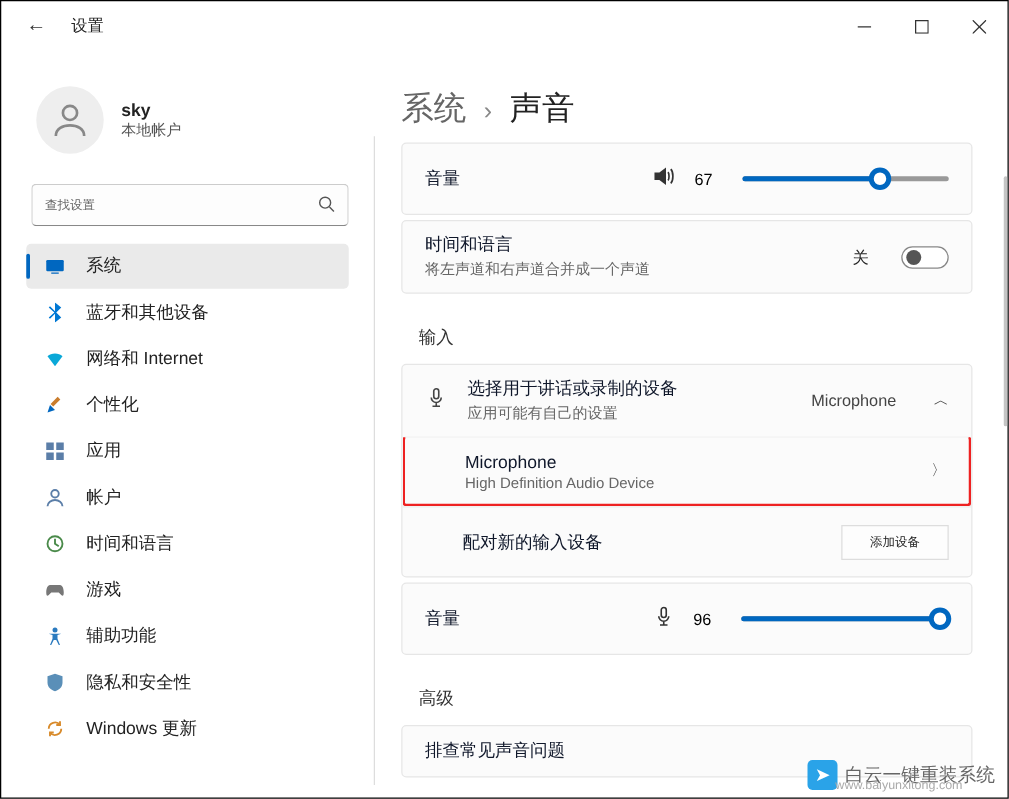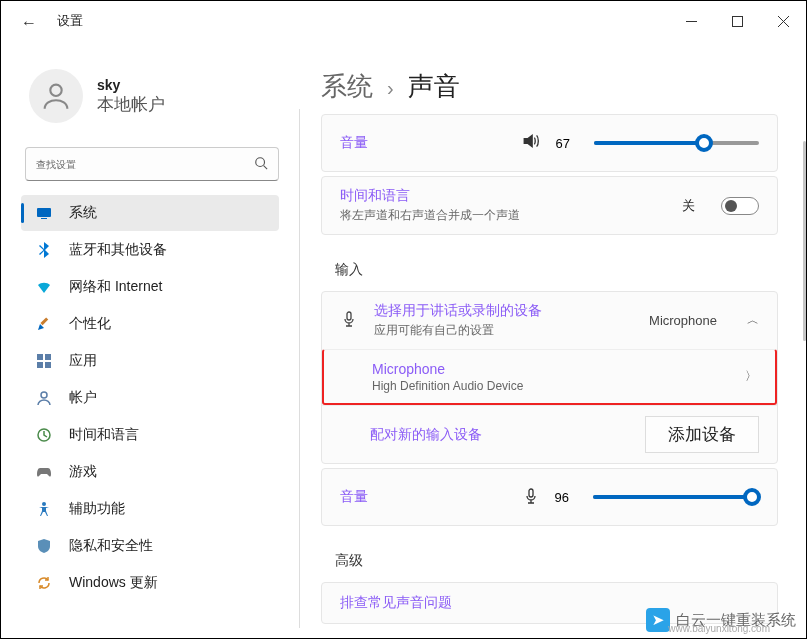--- a/index.html
+++ b/index.html
@@ -12,21 +12,21 @@
 .window-controls { display: flex; }
 .win-btn { width: 46px; height: 32px; display: flex; align-items: center; justify-content: center; font-size: 11px; color: #333; }
 
 .content-wrapper { display: flex; height: calc(100% - 40px); }
 
 .sidebar { width: 300px; padding: 10px 0 16px 20px; position: relative; }
 .user-row { display: flex; align-items: center; gap: 14px; padding: 18px 0 20px 8px; }
 .avatar { width: 54px; height: 54px; border-radius: 50%; background: #eee; display: flex; align-items: center; justify-content: center; }
 .avatar svg { width: 34px; height: 34px; }
 .user-name { font-size: 14px; font-weight: 600; color: #222; }
-.user-sub { font-size: 17px; color: #555; }
+.user-sub { font-size: 12px; color: #555; }
 
 .search-box { margin: 4px 22px 14px 4px; height: 34px; border: 1px solid #ccc; border-bottom: 1.5px solid #888; border-radius: 4px; display: flex; align-items: center; padding: 0 10px; background: #fdfdfd; }
 .search-box input { border: none; outline: none; flex: 1; font-size: 10px; background: transparent; color: #444; }
 .search-box input::placeholder { color: #666; }
 .search-icon { color: #555; font-size: 13px; }
 
 .nav { display: flex; flex-direction: column; gap: 1px; }
 .nav-item { display: flex; align-items: center; gap: 16px; padding: 9px 14px; border-radius: 4px; font-size: 14px; color: #222; margin-right: 22px; cursor: pointer; }
 .nav-item.selected { background: #eaeaea; position: relative; }
 .nav-item.selected::before { content: ""; position: absolute; left: 0px; top: 8px; bottom: 8px; width: 3px; background: #0067c0; border-radius: 2px; }
@@ -37,39 +37,39 @@
 .breadcrumb { font-size: 26px; color: #333; display: flex; align-items: baseline; gap: 14px; margin-bottom: 10px; }
 .bc-parent { color: #666; font-weight: 400; }
 .bc-sep { color: #888; font-size: 20px; }
 .bc-current { color: #222; font-weight: 500; }
 
 .card { border: 1px solid #e6e6e6; border-radius: 4px; background: #fbfbfb; margin-bottom: 4px; }
 .card-row { display: flex; align-items: center; padding: 10px 18px; gap: 16px; min-height: 56px; }
 .card-row + .card-row { border-top: 1px solid #eee; }
 .row-icon { width: 18px; font-size: 16px; color: #444; text-align: center; }
 .row-text { flex: 1; }
-.row-title { font-size: 14px; color: #8b5cf6; }
+.row-title { font-size: 14px; color: #0f172a; }
 .row-sub { font-size: 12px; color: #666; margin-top: 2px; }
 .row-value { font-size: 13px; color: #444; margin-right: 14px; }
 .expand-icon { font-size: 12px; color: #444; }
 
 .slider-wrap { flex: 1; display: flex; align-items: center; gap: 10px; }
 .slider { position: relative; height: 4px; background: #999; border-radius: 2px; flex: 1; }
 .slider-fill { position: absolute; height: 100%; background: #0067c0; border-radius: 2px; }
 .slider-thumb { position: absolute; width: 18px; height: 18px; border-radius: 50%; background: #fff; border: 4px solid #0067c0; top: 50%; transform: translate(-50%, -50%); }
 
 .toggle { width: 38px; height: 18px; border-radius: 10px; background: #fff; border: 1px solid #888; position: relative; }
 .toggle-knob { position: absolute; width: 12px; height: 12px; border-radius: 50%; background: #555; top: 2px; left: 3px; }
 .toggle-label { font-size: 13px; color: #222; margin-right: 10px; }
 
 .section-title { font-size: 14px; color: #333; margin: 26px 0 12px 14px; font-weight: 500; }
 
 .highlight-row { border: 2px solid #e22; border-radius: 3px; }
 
-.add-btn { border: 1px solid #ddd; border-radius: 0; padding: 6px 22px; font-size: 17px; color: #222; background: #fdfdfd; }
+.add-btn { border: 1px solid #ddd; border-radius: 0; padding: 6px 22px; font-size: 10px; color: #222; background: #fdfdfd; }
 
 .watermark { position: absolute; right: 10px; bottom: 6px; display: flex; align-items: center; gap: 6px; font-size: 15px; color: #666; z-index: 10; }
 .wm-logo { width: 24px; height: 24px; background: #2aa3e8; border-radius: 4px; display: flex; align-items: center; justify-content: center; color: #fff; font-size: 15px; }
 .wm-sub { font-size: 10px; color: #aaa; position: absolute; right: 26px; bottom: -2px; }
 
 .divider { position: absolute; left: 298px; top: 108px; bottom: 10px; width: 1px; background: #ddd; }
 .scrollhint { position: absolute; right: 0; top: 100px; width: 3px; height: 200px; background: #c5c5c5; border-radius: 2px; }
 </style>
 </head>
 <body>

